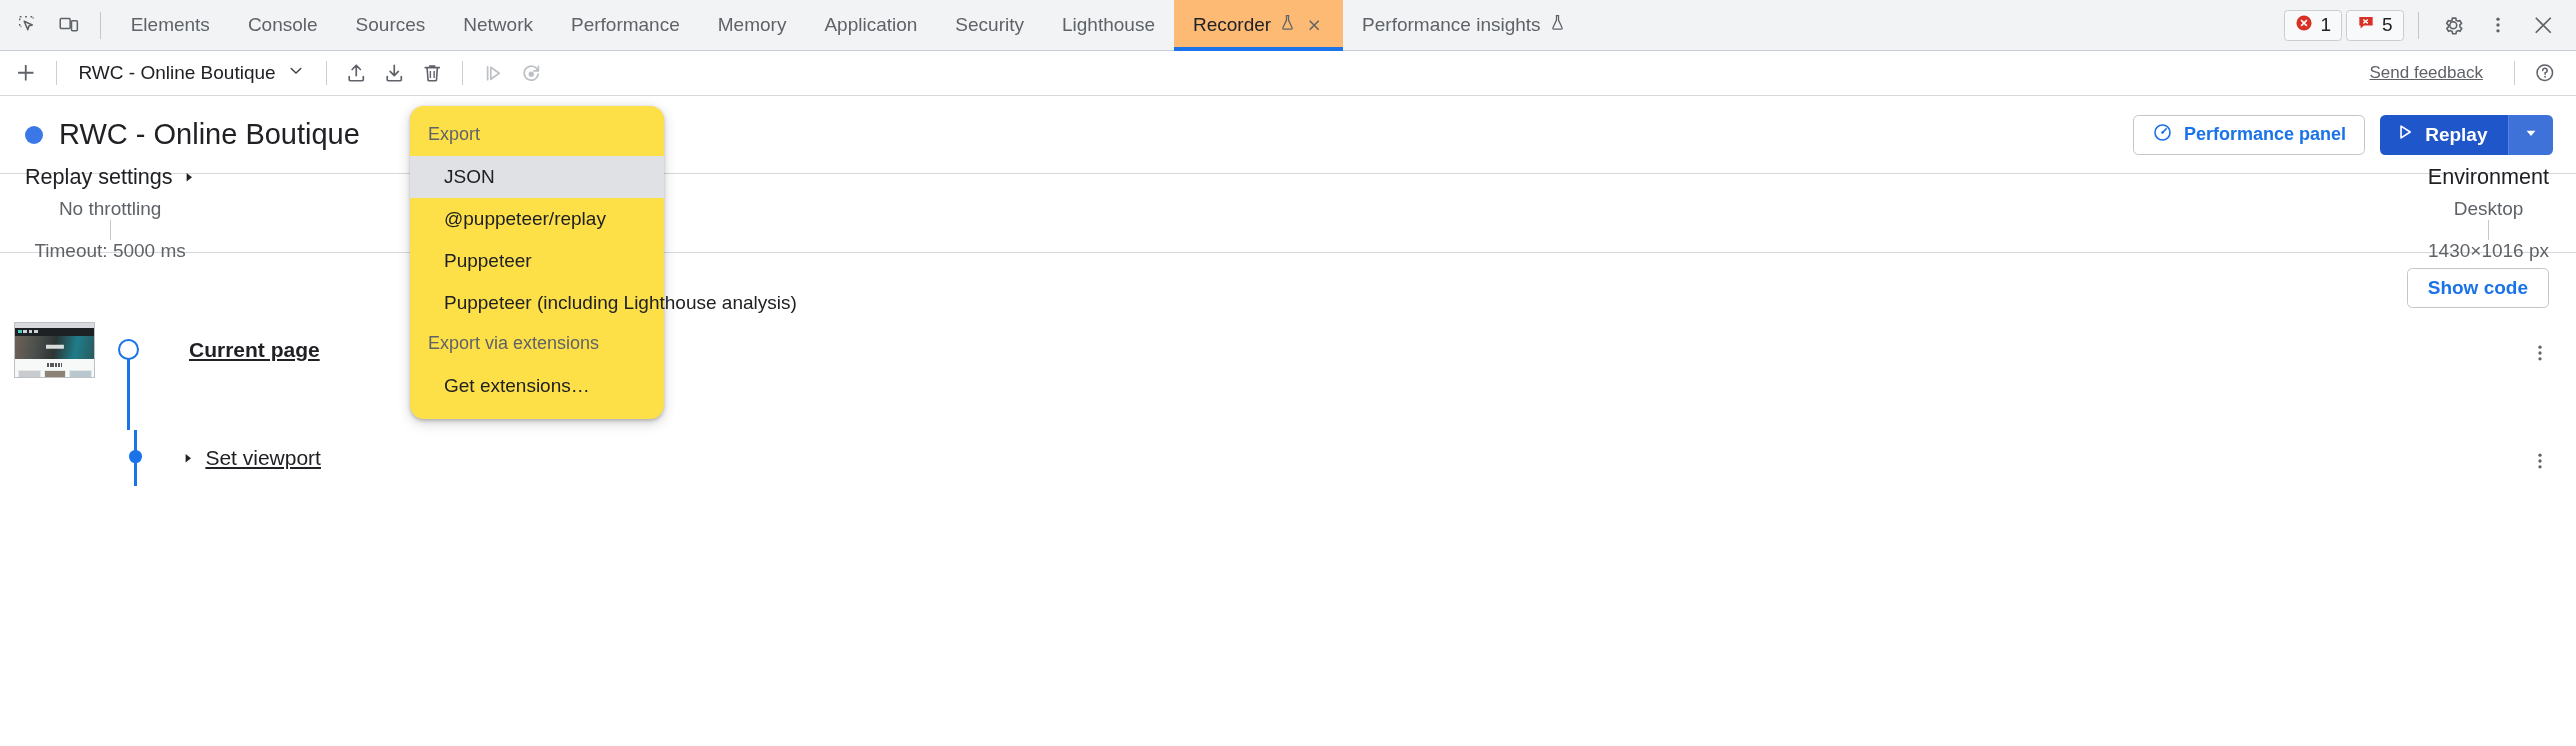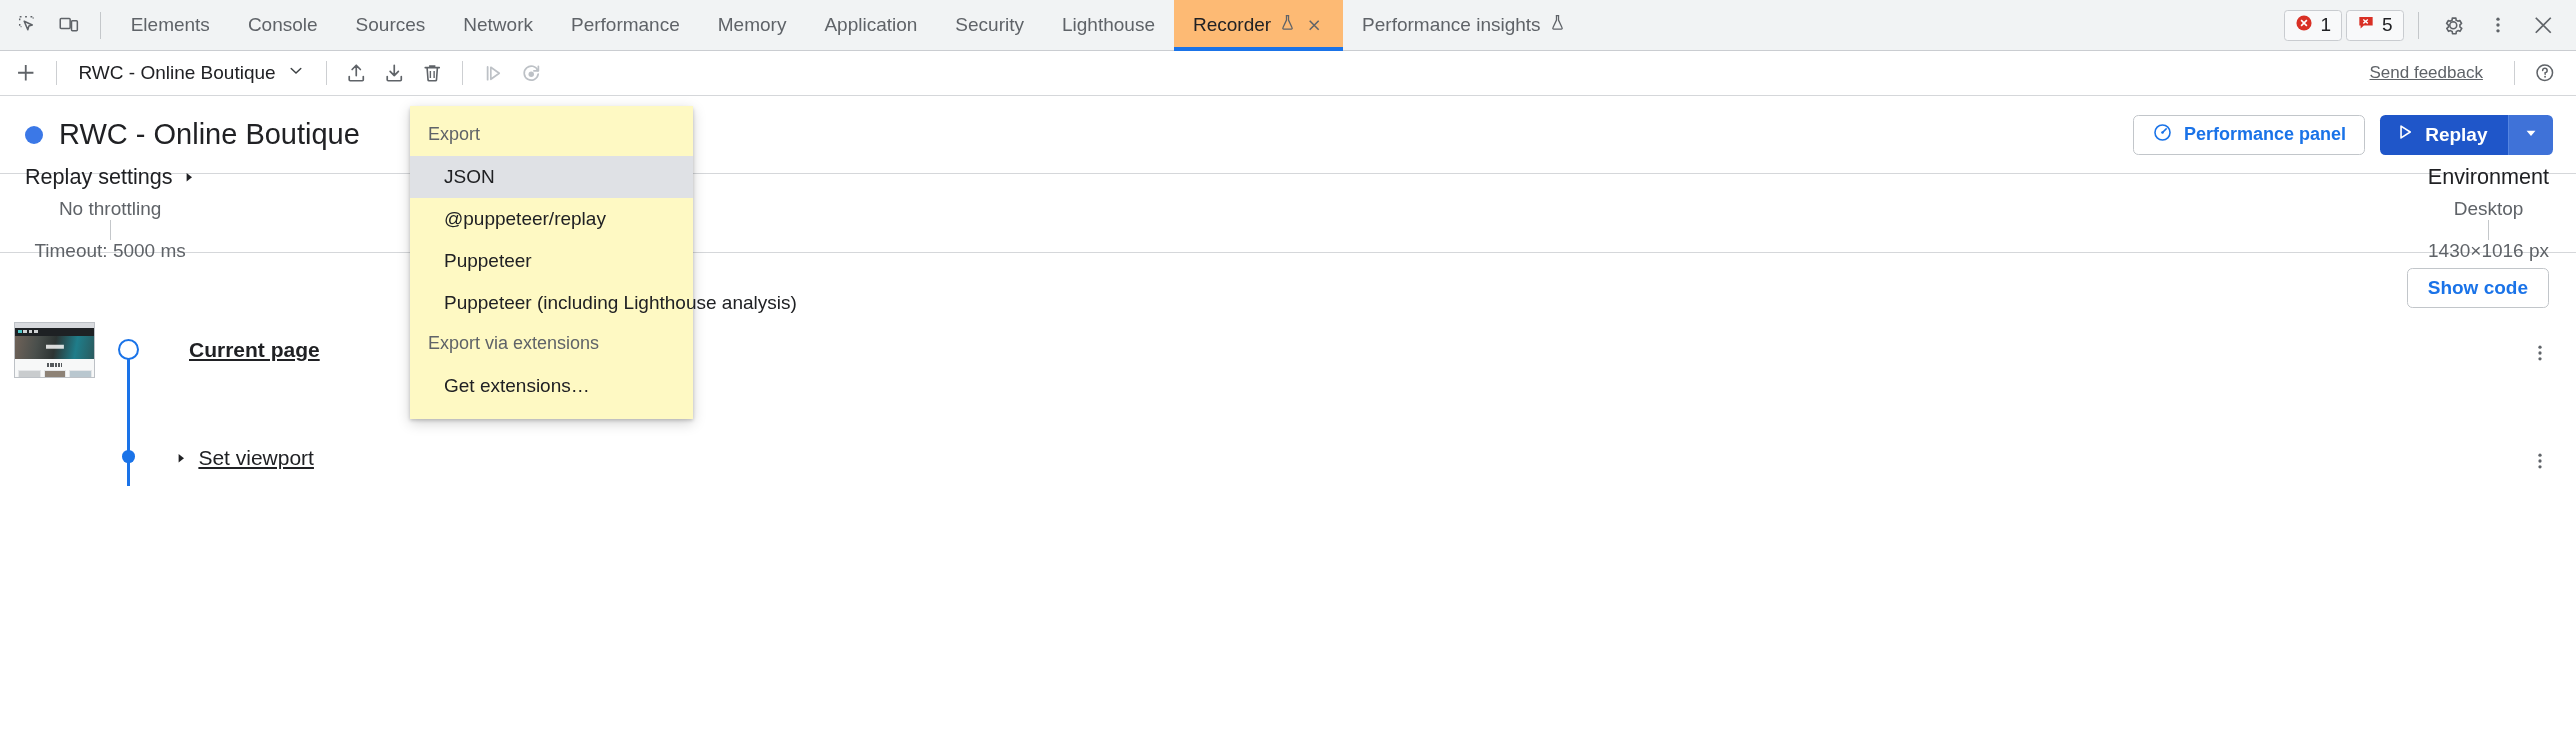--- a/index.html
+++ b/index.html
@@ -272,23 +272,23 @@
   .step-more {
     width: 41px; height: 41px; margin: 10.8px 16px 0 0;
     display: flex; align-items: center; justify-content: center;
     border-radius: 50%; cursor: pointer; flex: none;
   }
 
   
   .export-menu {
     position: absolute;
     left: 410px; top: 106px;
-    width: 283px;
-    background: #fef9c3;
-    border-radius: 0;
+    width: 254px;
+    background: #fde047;
+    border-radius: 14px;
     box-shadow: 0 1.8px 3.6px rgba(0,0,0,.2), 0 3.6px 12.6px rgba(0,0,0,.18);
     padding: 9px 0 12.6px;
     z-index: 50;
   }
   .menu-group-title {
     font-size: 18px; color: #5f6368;
     padding: 9px 18px 10.8px;
     cursor: default;
   }
   .menu-item {
@@ -580,21 +580,21 @@
     </div>
     <div class="step-more">
       <svg width="20" height="20" viewBox="0 0 22 22">
         <circle cx="11" cy="4.6" r="1.8" fill="#5f6368"></circle>
         <circle cx="11" cy="11" r="1.8" fill="#5f6368"></circle>
         <circle cx="11" cy="17.4" r="1.8" fill="#5f6368"></circle>
       </svg>
     </div>
   </div>
 
-  <div class="step" style="min-height:56px;">
+  <div class="step" style="min-height:56px;margin-left:7px;">
     <div class="thumb-col"></div>
     <div class="rail">
       <div class="rail-line"></div>
       <div class="node-dot"></div>
     </div>
     <div class="step-label">
       <span>
         <svg width="12.6" height="12.6" viewBox="0 0 14 14">
             <path d="M4 2.2l6 4.8-6 4.8z" fill="#202124"></path>
           </svg>

